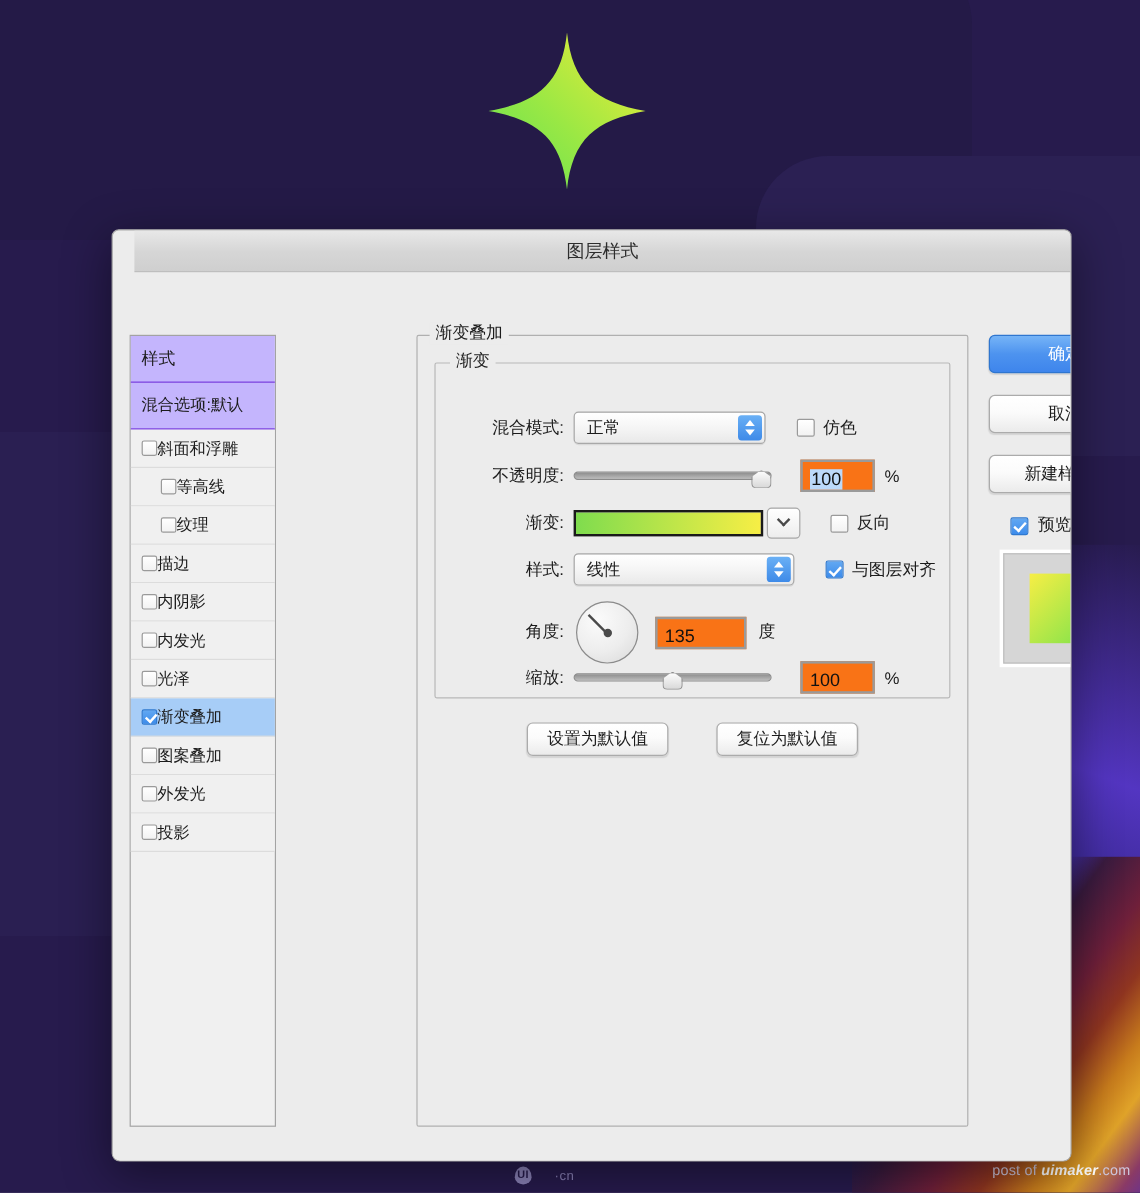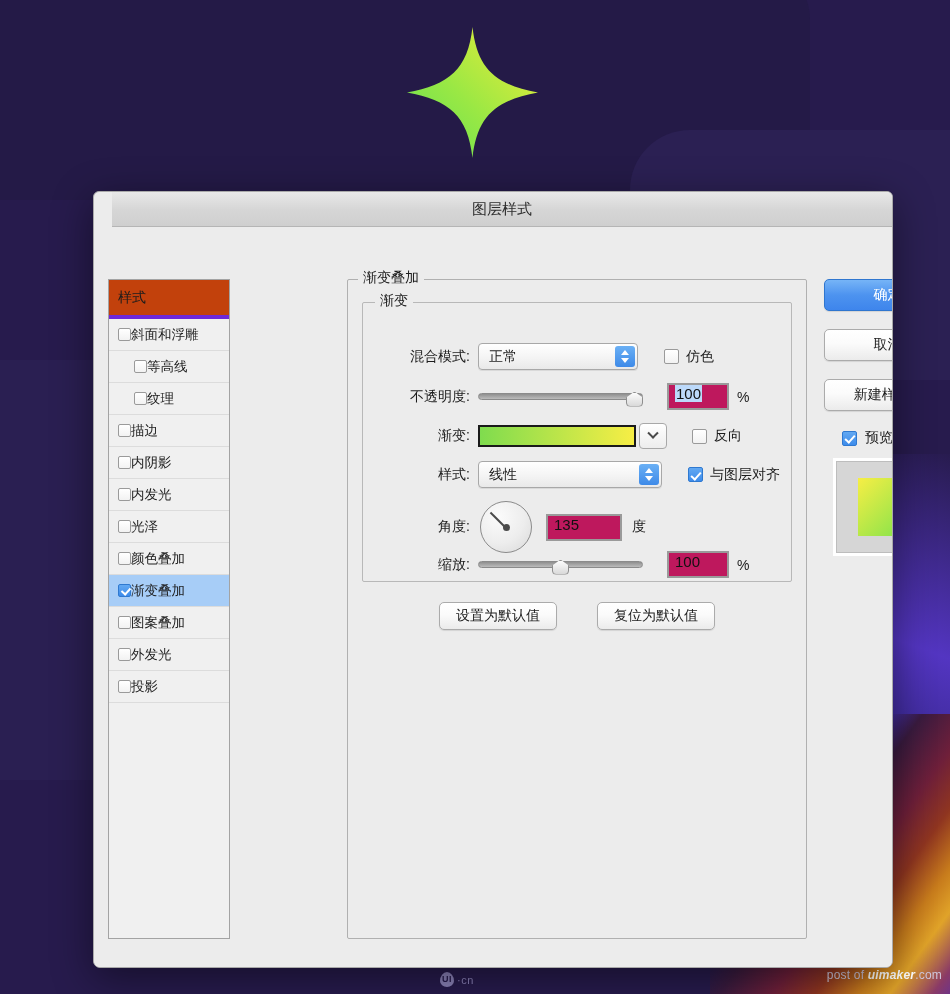--- a/index.html
+++ b/index.html
@@ -34,22 +34,22 @@
     position:absolute; right:-10px; bottom:120px; width:120px; height:420px;
     background: linear-gradient(200deg, rgba(90,60,220,0) 0%, #5b3ad6 45%, #3b2a9a 70%, rgba(39,27,77,0) 100%);
     opacity:.85;
   }
 
   
   #sparkle { position:absolute; left:405px; top:25px; width:135px; height:135px; }
 
   
   #wm-center {
-    position:absolute; left:440px; top:972px;
-    display:flex; align-items:center; gap:3px;
+    position:absolute; left:429px; top:972px;
+    display:flex; align-items:center; gap:19px;
     color:#8b82b8; font-size:11px; letter-spacing:.5px;
   }
   #wm-center .ui-mark {
     display:inline-block; width:14px; height:15px; border-radius:7px 7px 7px 7px/9px 9px 6px 6px;
     background:#8b82b8; color:#271b4d; font-size:9px; font-weight:bold;
     text-align:center; line-height:15px;
   }
   #wm-right {
     position:absolute; right:8px; top:968px;
     font-size:12px; color:#cfc7dd; letter-spacing:.2px; white-space:nowrap;
@@ -75,22 +75,22 @@
 
   #dialog-body { position:relative; height:742px; background:#ececec; }
 
   
   #styles-panel {
     position:absolute; left:14px; top:52px; width:122px; height:660px;
     background:#f0f0f0; border:1px solid #a3a3a3;
   }
   .sp-head {
     height:39px; display:flex; align-items:center; padding-left:9px;
-    font-size:14px; color:#1c1c1c; border-bottom:4px solid #6d28d9;
-    background:#c2410c;
+    font-size:14px; color:#1c1c1c; border-bottom:1px solid #6d28d9;
+    background:#c4b5fd;
     text-align:right;
   }
   .sp-head.small { font-size:13.5px; }
   .sp-item {
     height:32px; display:flex; align-items:center; gap:0;
     padding-left:9px; font-size:13.5px; color:#1c1c1c;
     border-bottom:1px solid #dcdcdc;
     background:#f0f0f0;
   }
   .sp-item.indent { padding-left:25px; }
@@ -160,22 +160,22 @@
   .slider .knob {
     position:absolute; top:0px; width:17px; height:15px;
     background:linear-gradient(180deg,#fcfcfc,#d9d9d9);
     border:1px solid #8e8e8e;
     border-radius:2px 2px 4px 4px;
     clip-path: polygon(50% 0%, 100% 42%, 100% 100%, 0% 100%, 0% 42%);
   }
 
   
   .numfield {
-    height:27px; border:2px solid #9a9a9a; background:#be185d;
-    display:flex; align-items:flex-start; padding:0 6px;
+    height:27px; border:2px solid #9a9a9a; background:#f97316;
+    display:flex; align-items:flex-end; padding:0 6px;
     font-size:15px; color:#111;
   }
   .numfield .sel { background:#bcd9fa; padding:0 1px; }
   .unit { font-size:14px; color:#1c1c1c; }
 
   
   .grad-wrap { display:flex; align-items:center; }
   .grad-swatch {
     width:158px; height:22px; border:2px solid #1a1a1a;
   }
@@ -277,20 +277,23 @@
   <div id="titlebar">
     <span class="t-text">图层样式</span>
   </div>
 
   <div id="dialog-body">
 
     <div id="styles-panel">
       <div class="sp-head">
         <span>样式</span>
       </div>
+      <div class="sp-head small">
+        <span>混合选项:默认</span>
+      </div>
       <div id="styles-list">
           <div class="sp-item">
             <span class="cb"></span>
             <span>斜面和浮雕</span>
           </div>
           <div class="sp-item indent">
             <span class="cb"></span>
             <span>等高线</span>
           </div>
           <div class="sp-item indent">
@@ -305,24 +308,20 @@
             <span class="cb"></span>
             <span>内阴影</span>
           </div>
           <div class="sp-item">
             <span class="cb"></span>
             <span>内发光</span>
           </div>
           <div class="sp-item">
             <span class="cb"></span>
             <span>光泽</span>
-          </div>
-          <div class="sp-item">
-            <span class="cb"></span>
-            <span>颜色叠加</span>
           </div>
           <div class="sp-item selected">
             <span class="cb checked"></span>
             <span>渐变叠加</span>
           </div>
           <div class="sp-item">
             <span class="cb"></span>
             <span>图案叠加</span>
           </div>
           <div class="sp-item">

